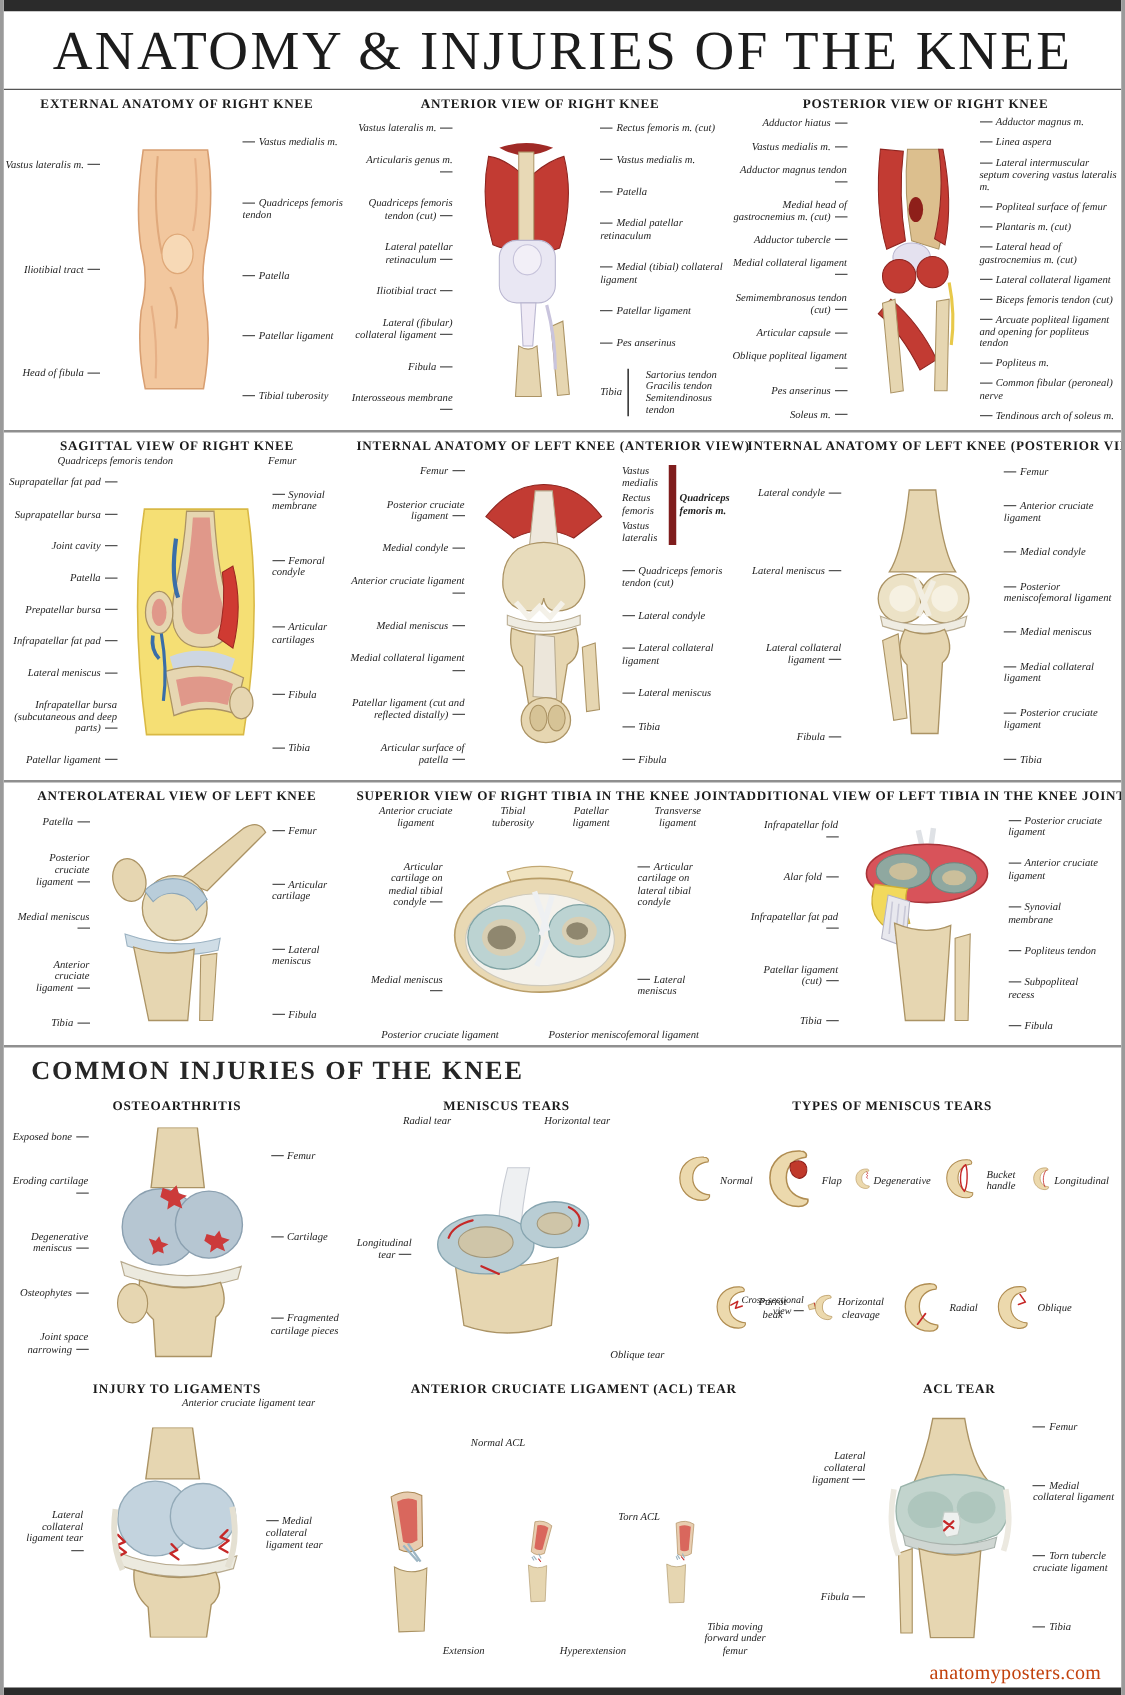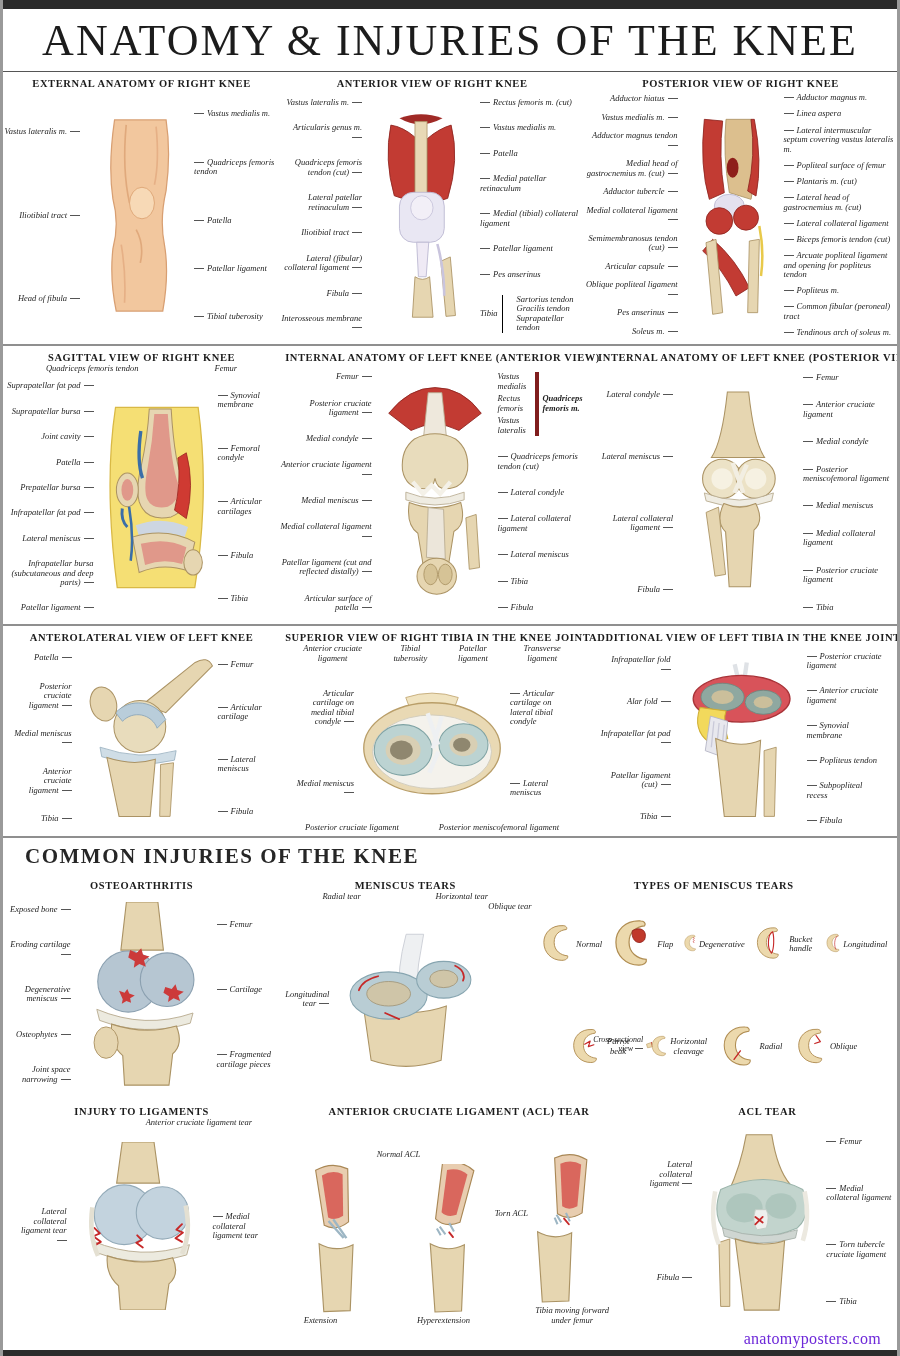--- a/index.html
+++ b/index.html
@@ -29,38 +29,38 @@
   .lbl{font-style:italic;font-size:8.5px;line-height:1.12;color:#1e1e1e;display:block;}
   .labels.left .lbl::after{content:"";display:inline-block;width:10px;height:1px;background:#555;vertical-align:2px;margin-left:3px;}
   .labels.right .lbl::before{content:"";display:inline-block;width:10px;height:1px;background:#555;vertical-align:2px;margin-right:3px;}
   .labels.hrow .lbl{text-align:center;padding:0 3px;}
   .nb::before,.nb::after{display:none !important;}
   .contents{display:contents;}
   .fig{flex:0 0 auto;align-self:center;}
   .tendon-row{display:flex;align-items:center;gap:4px;}
   .tbracket{border-left:1px solid #000000;padding-left:14px;}
   .quadbracket{display:flex;align-items:center;gap:3px;}
-  .qitems{border-right:4px solid #7f1d1d;padding-right:4px;display:flex;flex-direction:column;gap:3px;}
+  .qitems{border-right:6px solid #7f1d1d;padding-right:4px;display:flex;flex-direction:column;gap:3px;}
   .qlabel{font-weight:600;}
   
   .types-grid{flex:1;display:flex;flex-direction:column;justify-content:space-around;}
   .trow{display:flex;justify-content:space-around;align-items:flex-start;}
   .trow.r2{padding:0 28px;}
   .mitem{display:flex;flex-direction:row;align-items:center;width:62px;position:relative;}
   .mcap{font-style:italic;font-size:8.5px;line-height:1.1;text-align:center;margin-top:2px;}
   .cslabel{position:absolute;left:-58px;top:18px;width:56px;font-style:italic;font-size:8px;line-height:1.1;text-align:right;}
   .cslabel::after{content:"";display:inline-block;width:8px;height:1px;background:#555;vertical-align:2px;margin-left:2px;}
   
   .aclrow{flex:1;display:flex;justify-content:space-around;align-items:flex-end;padding:0 4px;}
-  .aclfig{display:flex;flex-direction:column;align-items:flex-start;width:84px;}
+  .aclfig{display:flex;flex-direction:row;align-items:flex-end;width:84px;}
   .acl-label{position:absolute;font-style:italic;font-size:8.5px;line-height:1.1;text-align:center;}
   .acl-label.normal{left:27%;top:22%;}
   .acl-label.torn{left:60%;top:48%;font-style:italic;}
   footer{flex:0 0 22px;display:flex;align-items:center;justify-content:flex-end;}
-  .site{font-size:16px;color:#6d28d9;margin-right:16px;letter-spacing:.3px;}
+  .site{font-size:16px;color:#c2410c;margin-right:16px;letter-spacing:.3px;}
   svg{display:block;}
   .tear{stroke:#c62828;stroke-width:2;fill:none;stroke-linecap:round;stroke-linejoin:round;}
   .tearfill{fill:#c0392b;stroke:#8e1f1a;stroke-width:1;}
 </style>
 </head>
 <body>
 
 <svg width="0" height="0" style="position:absolute">
   <defs>
     <path id="menC" d="M36,4 C17,3 6,16 6,30 C6,46 18,58 34,58 C40,58 44,55 43,51 C32,50 22,43 22,30 C22,17 31,11 41,10 C43,7 40,4 36,4 Z" fill="#ecd9ad" stroke="#b08d52" stroke-width="1.5"></path>
@@ -124,21 +124,21 @@
           <path d="M88,170 l11,-5 6,68 -11,1 Z" fill="#e6d6b1" stroke="#ab9364" stroke-width="1"></path>
           <path d="M84,150 q8,30 8,60" stroke="#c9c4dd" stroke-width="3" fill="none"></path>
         </svg>
         <div class="labels right" style="width:104px">
           <div class="contents"><span class="lbl">Rectus femoris m. (cut)</span><span class="lbl">Vastus medialis m.</span><span class="lbl">Patella</span><span class="lbl">Medial patellar retinaculum</span><span class="lbl">Medial (tibial) collateral ligament</span><span class="lbl">Patellar ligament</span><span class="lbl">Pes anserinus</span></div>
           <div class="tendon-row">
             <span class="lbl nb">Tibia</span>
             <div class="tbracket">
                 <span class="lbl nb">Sartorius tendon</span>
                 <span class="lbl nb">Gracilis tendon</span>
-                <span class="lbl nb">Suprapatellar tendon</span>
+                <span class="lbl nb">Semitendinosus tendon</span>
               </div>
           </div>
         </div>
       </div>
     </section>
     <section class="panel" style="flex:0 0 35%">
       <h3>POSTERIOR VIEW OF RIGHT KNEE</h3>
       <div class="pbody">
         <div class="labels left" style="width:92px">
             <span class="lbl">Adductor hiatus</span>
@@ -170,21 +170,21 @@
             <span class="lbl">Adductor magnus m.</span>
             <span class="lbl">Linea aspera</span>
             <span class="lbl">Lateral intermuscular septum covering vastus lateralis m.</span>
             <span class="lbl">Popliteal surface of femur</span>
             <span class="lbl">Plantaris m. (cut)</span>
             <span class="lbl">Lateral head of gastrocnemius m. (cut)</span>
             <span class="lbl">Lateral collateral ligament</span>
             <span class="lbl">Biceps femoris tendon (cut)</span>
             <span class="lbl">Arcuate popliteal ligament and opening for popliteus tendon</span>
             <span class="lbl">Popliteus m.</span>
-            <span class="lbl">Common fibular (peroneal) tract</span>
+            <span class="lbl">Common fibular (peroneal) nerve</span>
             <span class="lbl">Tendinous arch of soleus m.</span>
           </div>
       </div>
     </section>
   </div>
   <div class="divider"></div>
 
   <div class="row row2">
     <section class="panel" style="flex:0 0 31%">
       <h3>SAGITTAL VIEW OF RIGHT KNEE</h3>
@@ -448,21 +448,21 @@
           <path d="M84,6 q-11,42 -7,66 l18,2 q2,-34 9,-68 Z" fill="#eef0f2" stroke="#c8ccd4" stroke-width="1"></path>
           <path d="M34,80 q46,26 96,8 l-6,62 q-40,14 -80,0 Z" fill="#e6d6b1" stroke="#ab9364" stroke-width="1.2"></path>
           <ellipse cx="64" cy="76" rx="44" ry="27" fill="#b9cdd4" stroke="#87a5b0" stroke-width="1.2"></ellipse>
           <ellipse cx="64" cy="74" rx="25" ry="14" fill="#cfc5a8" stroke="#a2977a" stroke-width="1"></ellipse>
           <ellipse cx="127" cy="58" rx="31" ry="21" fill="#b9cdd4" stroke="#87a5b0" stroke-width="1.2"></ellipse>
           <ellipse cx="127" cy="57" rx="16" ry="10" fill="#cfc5a8" stroke="#a2977a" stroke-width="1"></ellipse>
           <path class="tear" d="M30,70 A36,22 0 0 1 52,54" stroke-width="5"></path>
           <path class="tear" d="M60,96 l16,7" stroke-width="4"></path>
           <path class="tear" d="M140,42 a22,15 0 0 1 9,17" stroke-width="5"></path>
         </svg>
-        <div class="labels hrow" style="flex-direction:column;width:50px;justify-content:flex-start;padding-bottom:8px">
+        <div class="labels hrow" style="flex-direction:column;width:50px;justify-content:flex-end;padding-bottom:8px">
             <span class="lbl nb">Oblique tear</span>
           </div>
       </div>
     </section>
     <section class="panel" style="flex:0 0 41%">
       <h3>TYPES OF MENISCUS TEARS</h3>
       <div class="types-grid">
         <div class="trow">
           <div class="mitem">
             <svg width="50" height="56" viewBox="0 0 56 62">

